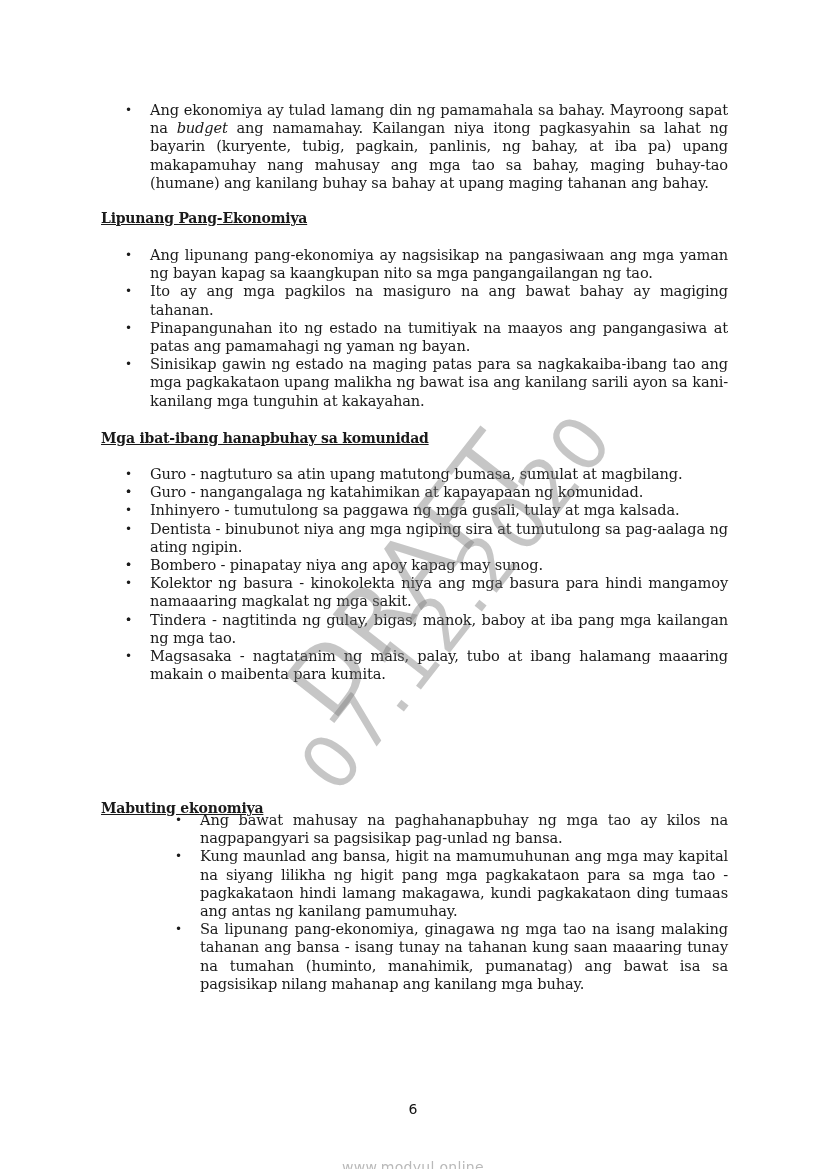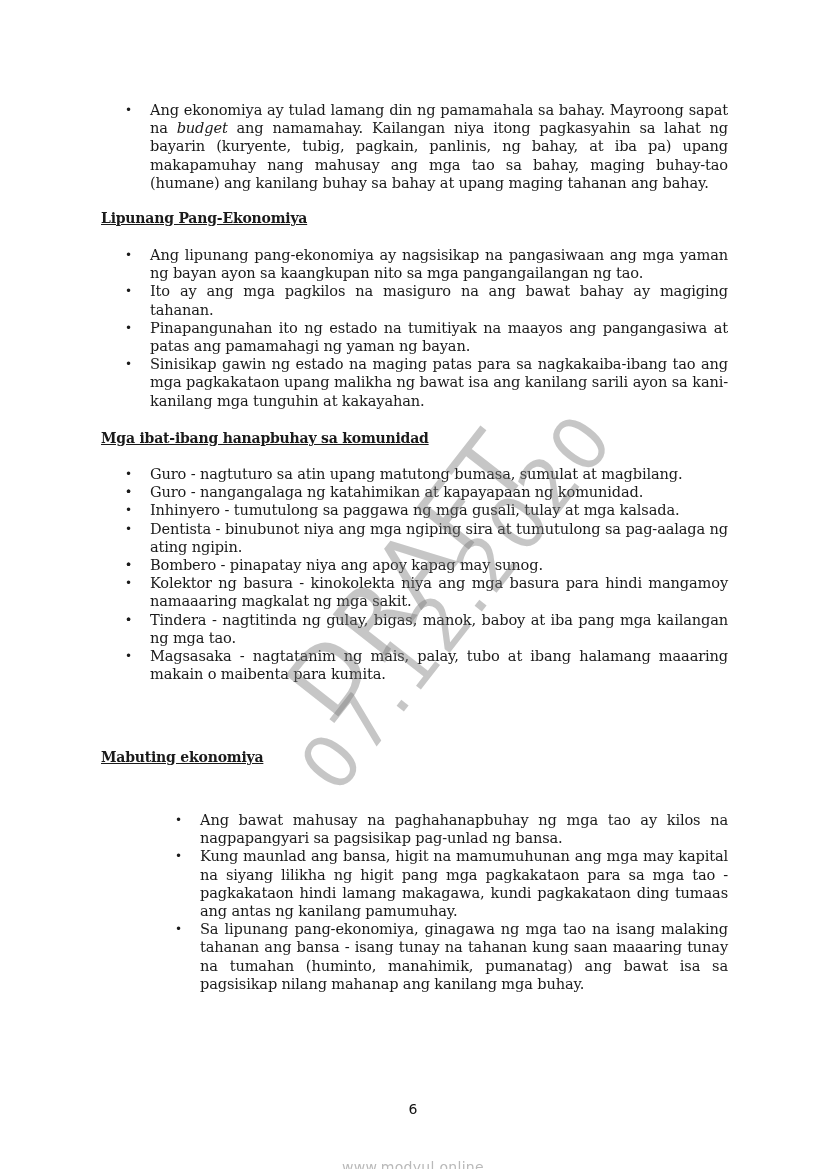--- a/index.html
+++ b/index.html
@@ -20,21 +20,21 @@
     .heading {
       position: absolute; left: 101px; font-weight: bold; font-size: 14px; letter-spacing: -0.2px; text-decoration: underline;
     }
     .list-a { left: 150px; width: 578px; }
     .list-d { left: 200px; width: 528px; }
     #intro-list { top: 101px; }
     #h-lipunan { top: 210px; }
     #lipunan-list { top: 246px; }
     #h-hanap { top: 430px; text-align: right; }
     #hanap-list { top: 465px; }
-    #h-mabuti { top: 749px; }
+    #h-mabuti { top: 800px; }
     #mabuti-list { top: 811px; }
     em { font-style: italic; }
     .page-number {
       position: absolute; top: 1101px; left: 0; width: 826px; text-align: center;
       font-family: "DejaVu Sans", sans-serif; font-size: 14px; color: #111;
     }
     .site {
       position: absolute; top: 1159px; left: 0; width: 826px; text-align: center;
       font-family: "DejaVu Sans", sans-serif; font-size: 14px; color: #b9b9b9; letter-spacing: 0.3px;
     }
@@ -53,21 +53,21 @@
 
   <ul class="list list-a" id="intro-list">
     <li>
       <span class="bullet">•</span>
       <span>Ang ekonomiya ay tulad lamang din ng pamamahala sa bahay. Mayroong sapat na </span><em>budget</em><span> ang namamahay. Kailangan niya itong pagkasyahin sa lahat ng bayarin (kuryente, tubig, pagkain, panlinis, ng bahay, at iba pa) upang makapamuhay nang mahusay ang mga tao sa bahay, maging buhay-tao (humane) ang kanilang buhay sa bahay at upang maging tahanan ang bahay.</span>
     </li>
   </ul>
 
   <div class="heading" id="h-lipunan">Lipunang Pang-Ekonomiya</div>
   <ul class="list list-a" id="lipunan-list">
-    <li><span class="bullet">•</span><span>Ang lipunang pang-ekonomiya ay nagsisikap na pangasiwaan ang mga yaman ng bayan ayon sa kaangkupan nito sa mga pangangailangan ng tao.</span></li>
+    <li><span class="bullet">•</span><span>Ang lipunang pang-ekonomiya ay nagsisikap na pangasiwaan ang mga yaman ng bayan kapag sa kaangkupan nito sa mga pangangailangan ng tao.</span></li>
     <li><span class="bullet">•</span><span>Ito ay ang mga pagkilos na masiguro na ang bawat bahay ay magiging tahanan.</span></li>
     <li><span class="bullet">•</span><span>Pinapangunahan ito ng estado na tumitiyak na maayos ang pangangasiwa at patas ang pamamahagi ng yaman ng bayan.</span></li>
     <li><span class="bullet">•</span><span>Sinisikap gawin ng estado na maging patas para sa nagkakaiba-ibang tao ang mga pagkakataon upang malikha ng bawat isa ang kanilang sarili ayon sa kani-kanilang mga tunguhin at kakayahan.</span></li>
   </ul>
 
   <div class="heading" id="h-hanap">Mga ibat-ibang hanapbuhay sa komunidad</div>
   <ul class="list list-a" id="hanap-list">
     <li><span class="bullet">•</span><span>Guro - nagtuturo sa atin upang matutong bumasa, sumulat at magbilang.</span></li>
     <li><span class="bullet">•</span></li>
     <li><span class="bullet">•</span><span>Guro - nangangalaga ng katahimikan at kapayapaan ng komunidad.</span></li>

